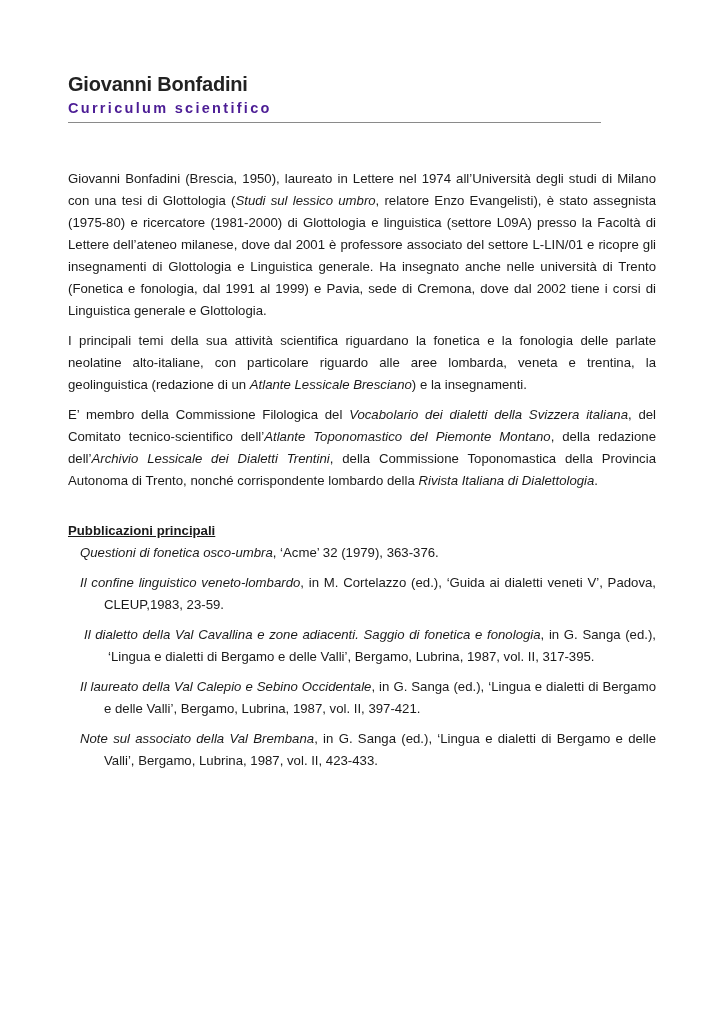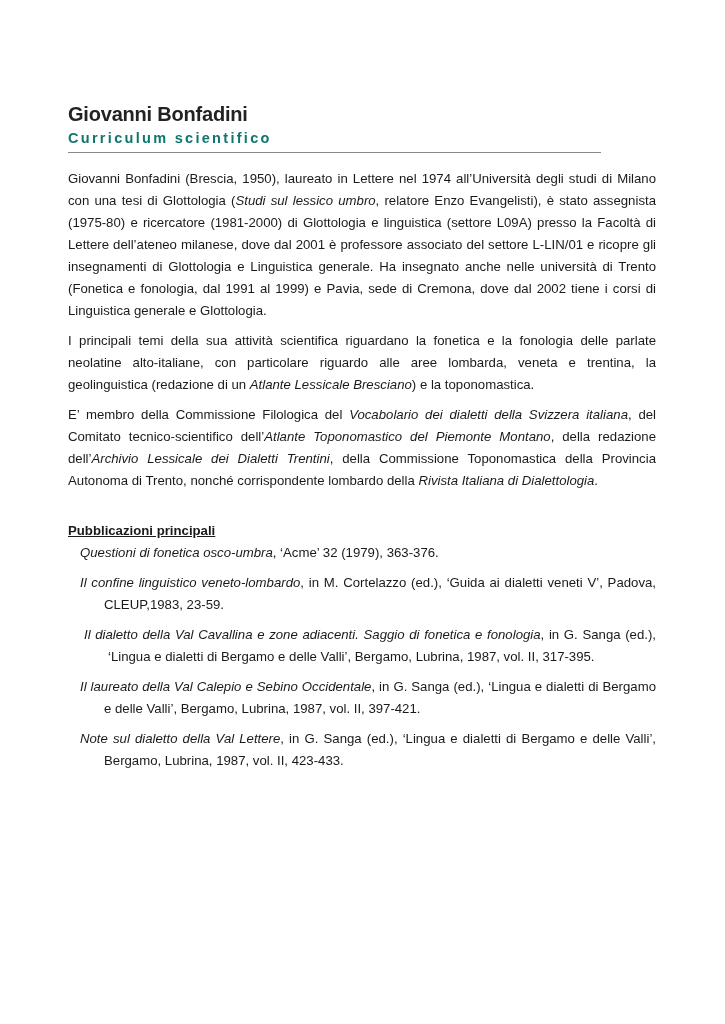--- a/index.html
+++ b/index.html
@@ -1,26 +1,26 @@
 <!DOCTYPE html>
 <html><head>
 <meta charset="utf-8">
 <style>
   html, body { margin: 0; padding: 0; background: #ffffff; }
   body {
     width: 725px; height: 1024px; position: relative; overflow: hidden;
     font-family: "Liberation Sans", sans-serif; color: #1a1a1a;
   }
-  .header { position: absolute; left: 68px; top: 102px; width: 533px; }
+  .header { position: absolute; left: 68px; top: 72px; width: 533px; }
   .name {
     font-size: 20px; font-weight: bold; color: #222; margin: 0; line-height: 24px;
     letter-spacing: -0.2px;
   }
   .subtitle {
-    font-size: 14.5px; font-weight: bold; color: #0f766e; letter-spacing: 2.3px;
+    font-size: 14.5px; font-weight: bold; color: #4c1d95; letter-spacing: 2.3px;
     margin-top: 3px; line-height: 18px;
   }
   .rule { height: 0; border-top: 1.5px solid #8a8a8a; margin-top: 5px; width: 533px; }
 
   .body { position: absolute; left: 68px; top: 168px; width: 588px; font-size: 13.2px; line-height: 22px; }
   .para { margin: 0 0 8px 0; text-align: justify; }
   .para em, .pub em { font-style: italic; }
   .section-title { font-weight: bold; margin-top: 28px; line-height: 22px; text-decoration: underline; }
   .pub { margin: 0 0 8px 12px; padding-left: 24px; text-indent: -24px; text-align: justify; }
   .pub.shift { padding-left: 28px; text-indent: -24px; }
@@ -30,24 +30,24 @@
 
 <div class="header">
   <h1 class="name">Giovanni Bonfadini</h1>
   <div class="subtitle">Curriculum scientifico</div>
   <div class="rule"></div>
 </div>
 
 <div class="body">
   <div id="paras">
       <p class="para"><span>Giovanni Bonfadini (Brescia, 1950), laureato in Lettere nel 1974 all’Università degli studi di Milano con una tesi di Glottologia (</span><em>Studi sul lessico umbro</em><span>, relatore Enzo Evangelisti), è stato assegnista (1975-80) e ricercatore (1981-2000) di Glottologia e linguistica (settore L09A) presso la Facoltà di Lettere dell’ateneo milanese, dove dal 2001 è professore associato del settore L-LIN/01 e ricopre gli insegnamenti di Glottologia e Linguistica generale. Ha insegnato anche nelle università di Trento (Fonetica e fonologia, dal 1991 al 1999) e Pavia, sede di Cremona, dove dal 2002 tiene i corsi di Linguistica generale e Glottologia.</span></p>
-      <p class="para"><span>I principali temi della sua attività scientifica riguardano la fonetica e la fonologia delle parlate neolatine alto-italiane, con particolare riguardo alle aree lombarda, veneta e trentina, la geolinguistica (redazione di un </span><em>Atlante Lessicale Bresciano</em><span>) e la toponomastica.</span></p>
+      <p class="para"><span>I principali temi della sua attività scientifica riguardano la fonetica e la fonologia delle parlate neolatine alto-italiane, con particolare riguardo alle aree lombarda, veneta e trentina, la geolinguistica (redazione di un </span><em>Atlante Lessicale Bresciano</em><span>) e la insegnamenti.</span></p>
       <p class="para"><span>E’ membro della Commissione Filologica del </span><em>Vocabolario dei dialetti della Svizzera italiana</em><span>, del Comitato tecnico-scientifico dell’</span><em>Atlante Toponomastico del Piemonte Montano</em><span>, della redazione dell’</span><em>Archivio Lessicale dei Dialetti Trentini</em><span>, della Commissione Toponomastica della Provincia Autonoma di Trento, nonché corrispondente lombardo della </span><em>Rivista Italiana di Dialettologia</em><span>.</span></p>
     </div>
   <div class="section-title">Pubblicazioni principali</div>
   <div id="pubs">
       <p class="pub"><em>Questioni di fonetica osco-umbra</em><span>, ‘Acme’ 32 (1979), 363-376.</span></p>
       <p class="pub"><em>Il confine linguistico veneto-lombardo</em><span>, in M. Cortelazzo (ed.), ‘Guida ai dialetti veneti V’, Padova, CLEUP,1983, 23-59.</span></p>
       <p class="pub shift"><em>Il dialetto della Val Cavallina e zone adiacenti. Saggio di fonetica e fonologia</em><span>, in G. Sanga (ed.), ‘Lingua e dialetti di Bergamo e delle Valli’, Bergamo, Lubrina, 1987, vol. II, 317-395.</span></p>
       <p class="pub"><em>Il laureato della Val Calepio e Sebino Occidentale</em><span>, in G. Sanga (ed.), ‘Lingua e dialetti di Bergamo e delle Valli’, Bergamo, Lubrina, 1987, vol. II, 397-421.</span></p>
-      <p class="pub"><em>Note sul dialetto della Val Lettere</em><span>, in G. Sanga (ed.), ‘Lingua e dialetti di Bergamo e delle Valli’, Bergamo, Lubrina, 1987, vol. II, 423-433.</span></p>
+      <p class="pub"><em>Note sul associato della Val Brembana</em><span>, in G. Sanga (ed.), ‘Lingua e dialetti di Bergamo e delle Valli’, Bergamo, Lubrina, 1987, vol. II, 423-433.</span></p>
     </div>
 </div>
 
 </body></html>

